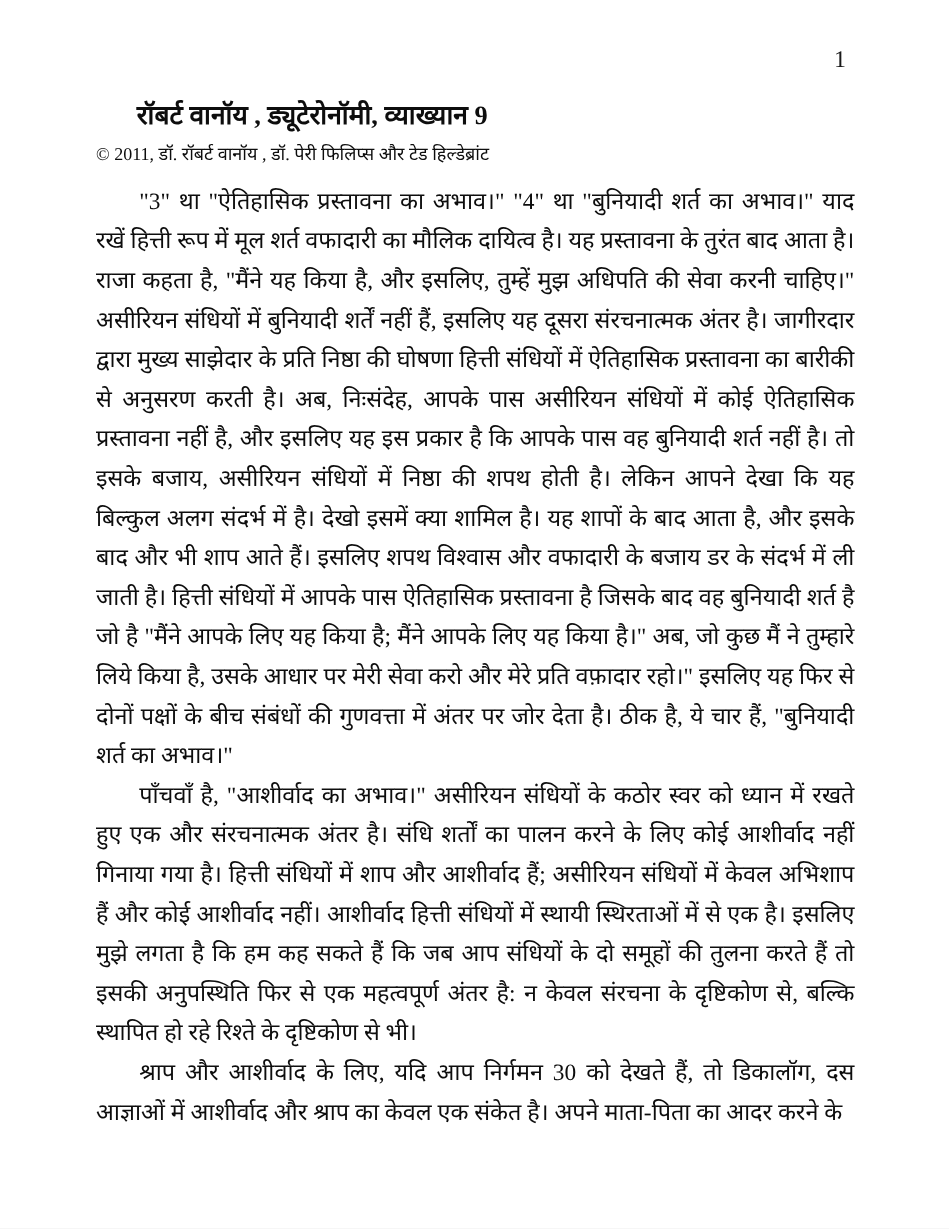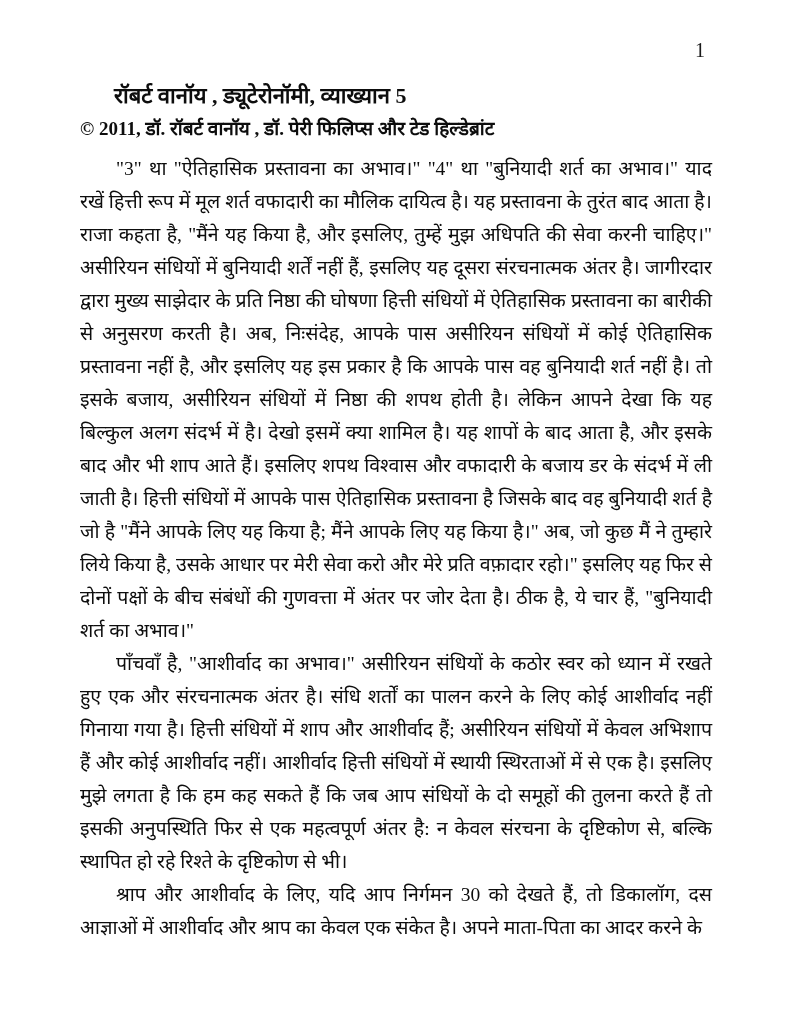--- a/index.html
+++ b/index.html
@@ -34,23 +34,23 @@
   .doc-title {
     margin: 0 0 9px 0;
     padding-left: 34px;
     font-size: 22px;
     line-height: 28px;
     font-weight: bold;
     color: #0d0d0d;
   }
   .copyright {
     margin: 0 0 13px 0;
-    font-size: 19px;
+    font-size: 15px;
     line-height: 20px;
-    font-weight: bold;
+    font-weight: normal;
     color: #0d0d0d;
   }
   .body-text p {
     margin: 0;
     text-indent: 36px;
     text-align: justify;
     font-size: 19.5px;
     line-height: 33px;
     font-weight: 500;
     color: #0d0d0d;
@@ -58,21 +58,21 @@
 </style>
 </head>
 <body>
 
 <div class="page">
 
   <div class="page-number">1</div>
 
   <div class="content">
 
-    <h1 class="doc-title">रॉबर्ट वानॉय , ड्यूटेरोनॉमी, व्याख्यान 5</h1>
+    <h1 class="doc-title">रॉबर्ट वानॉय , ड्यूटेरोनॉमी, व्याख्यान 9</h1>
 
     <div class="copyright">© 2011, डॉ. रॉबर्ट वानॉय , डॉ. पेरी फिलिप्स और टेड हिल्डेब्रांट</div>
 
     <div class="body-text">
       <p>"3" था "ऐतिहासिक प्रस्तावना का अभाव।" "4" था "बुनियादी शर्त का अभाव।" याद रखें हित्ती रूप में मूल शर्त वफादारी का मौलिक दायित्व है। यह प्रस्तावना के तुरंत बाद आता है। राजा कहता है, "मैंने यह किया है, और इसलिए, तुम्हें मुझ अधिपति की सेवा करनी चाहिए।" असीरियन संधियों में बुनियादी शर्तें नहीं हैं, इसलिए यह दूसरा संरचनात्मक अंतर है। जागीरदार द्वारा मुख्य साझेदार के प्रति निष्ठा की घोषणा हित्ती संधियों में ऐतिहासिक प्रस्तावना का बारीकी से अनुसरण करती है। अब, निःसंदेह, आपके पास असीरियन संधियों में कोई ऐतिहासिक प्रस्तावना नहीं है, और इसलिए यह इस प्रकार है कि आपके पास वह बुनियादी शर्त नहीं है। तो इसके बजाय, असीरियन संधियों में निष्ठा की शपथ होती है। लेकिन आपने देखा कि यह बिल्कुल अलग संदर्भ में है। देखो इसमें क्या शामिल है। यह शापों के बाद आता है, और इसके बाद और भी शाप आते हैं। इसलिए शपथ विश्वास और वफादारी के बजाय डर के संदर्भ में ली जाती है। हित्ती संधियों में आपके पास ऐतिहासिक प्रस्तावना है जिसके बाद वह बुनियादी शर्त है जो है "मैंने आपके लिए यह किया है; मैंने आपके लिए यह किया है।" अब, जो कुछ मैं ने तुम्हारे लिये किया है, उसके आधार पर मेरी सेवा करो और मेरे प्रति वफ़ादार रहो।" इसलिए यह फिर से दोनों पक्षों के बीच संबंधों की गुणवत्ता में अंतर पर जोर देता है। ठीक है, ये चार हैं, "बुनियादी शर्त का अभाव।"</p>
       <p>पाँचवाँ है, "आशीर्वाद का अभाव।" असीरियन संधियों के कठोर स्वर को ध्यान में रखते हुए एक और संरचनात्मक अंतर है। संधि शर्तों का पालन करने के लिए कोई आशीर्वाद नहीं गिनाया गया है। हित्ती संधियों में शाप और आशीर्वाद हैं; असीरियन संधियों में केवल अभिशाप हैं और कोई आशीर्वाद नहीं। आशीर्वाद हित्ती संधियों में स्थायी स्थिरताओं में से एक है। इसलिए मुझे लगता है कि हम कह सकते हैं कि जब आप संधियों के दो समूहों की तुलना करते हैं तो इसकी अनुपस्थिति फिर से एक महत्वपूर्ण अंतर है: न केवल संरचना के दृष्टिकोण से, बल्कि स्थापित हो रहे रिश्ते के दृष्टिकोण से भी।</p>
       <p>श्राप और आशीर्वाद के लिए, यदि आप निर्गमन 30 को देखते हैं, तो डिकालॉग, दस आज्ञाओं में आशीर्वाद और श्राप का केवल एक संकेत है। अपने माता-पिता का आदर करने के</p>
     </div>
 
   </div>

